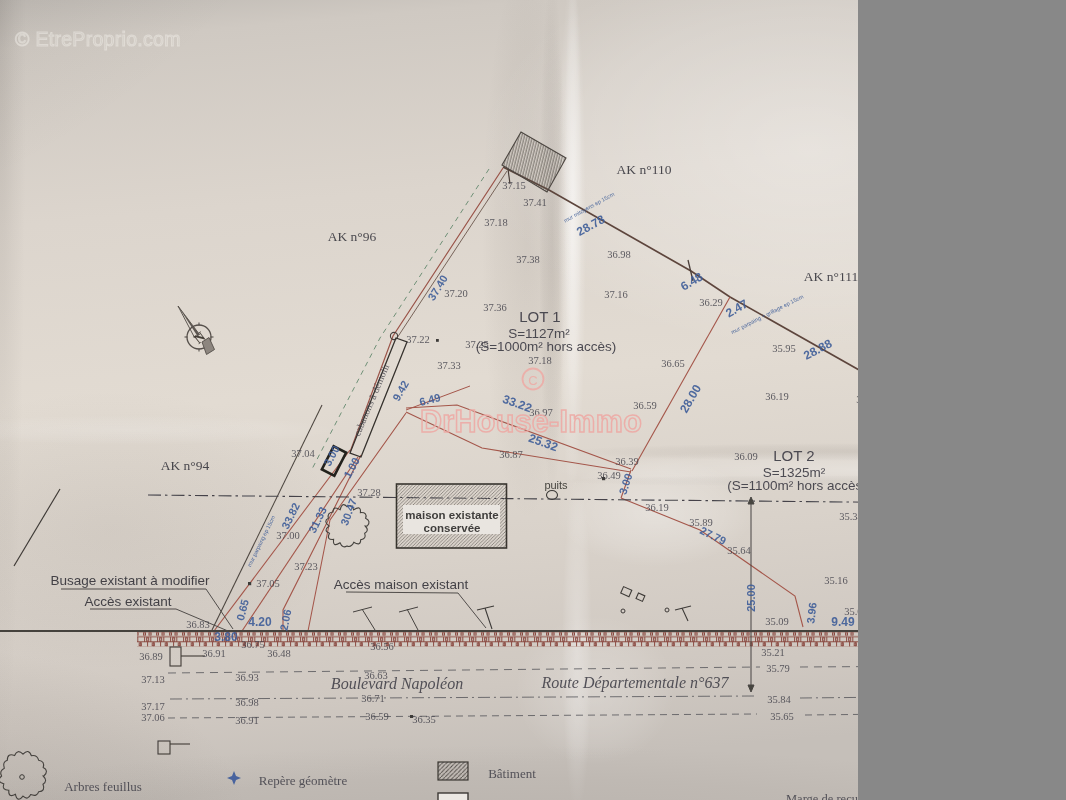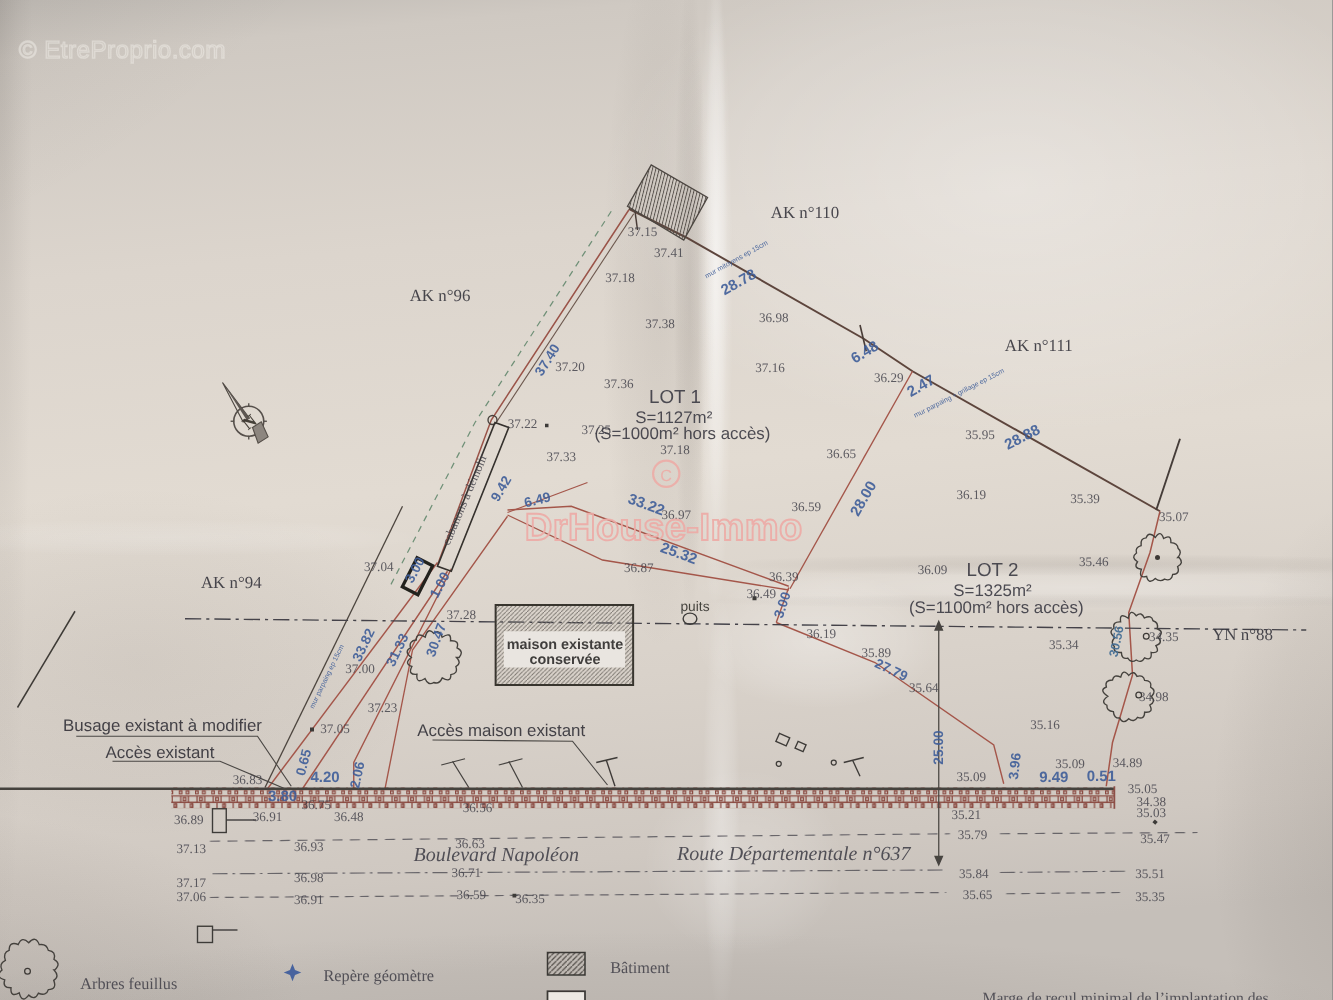--- a/index.html
+++ b/index.html
@@ -1,15 +1,15 @@
 <!DOCTYPE html>
 <html><head><meta charset="utf-8">
 <style>
 html,body{margin:0;padding:0;background:#888;}
-#page{position:relative;width:1066px;height:800px;overflow:hidden;font-family:"Liberation Serif",serif;}
+#page{position:relative;width:858px;height:800px;overflow:hidden;font-family:"Liberation Serif",serif;}
 text{font-family:"Liberation Serif",serif;fill:#3f3e47;}
 .n{font-size:10.5px;opacity:.82;}
 .nb{font-family:"Liberation Sans",sans-serif;font-weight:bold;fill:#3f5e99;opacity:.9;}
 .par{font-size:13.5px;fill:#34333b;opacity:.88;}
 .sans{font-family:"Liberation Sans",sans-serif;opacity:.9;}
 .it{font-style:italic;font-size:16px;fill:#3a3942;opacity:.85;}
 .leg{font-size:13px;opacity:.85;}
 </style></head><body>
 <div id="page">
 <svg width="1066" height="800" viewBox="0 0 1066 800">

